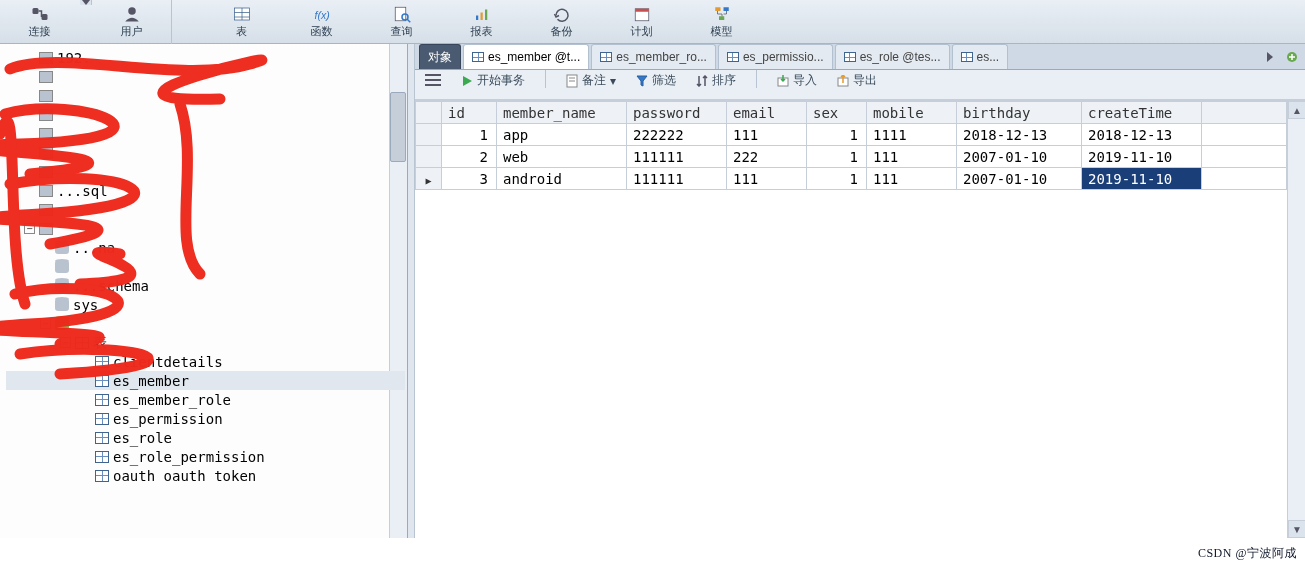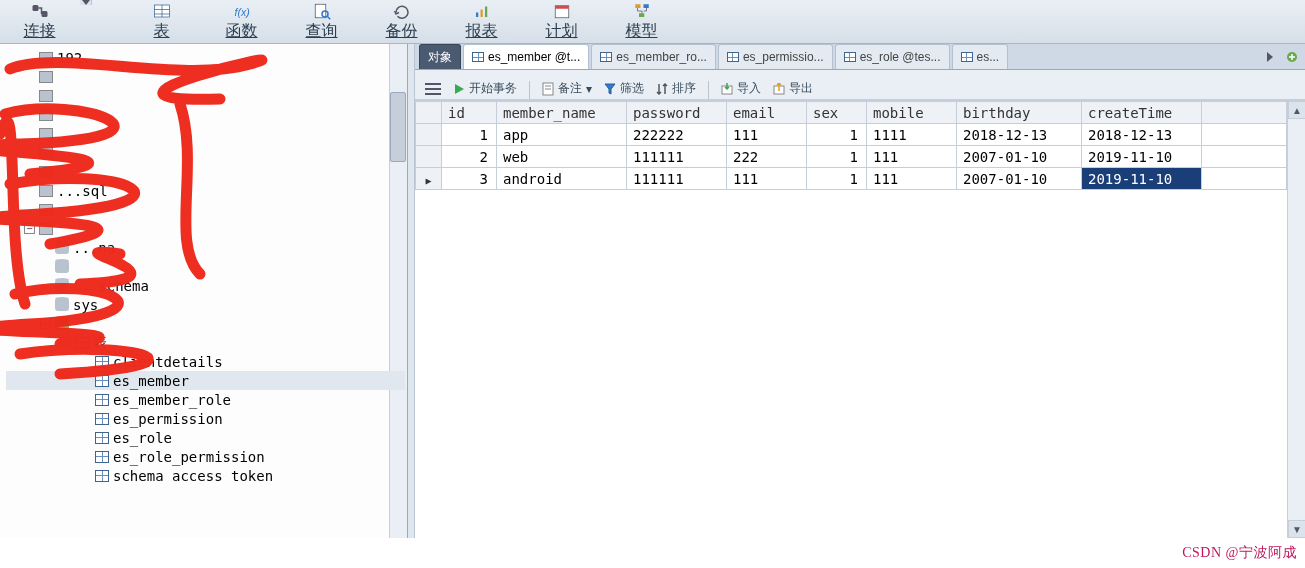--- a/index.html
+++ b/index.html
@@ -21,21 +21,21 @@
   }
   .tb-btn {
     width: 80px; height: 44px;
     display: flex; flex-direction: column;
     align-items: center; justify-content: center;
     gap: 1px;
     border-right: 1px solid transparent;
     cursor: pointer;
   }
   .tb-btn .ic { width: 22px; height: 18px; }
-  .tb-btn span { font-size: 16px; color: #2c3e50; text-decoration: underline; }
+  .tb-btn span { font-size: 11px; color: #2c3e50; }
   .tb-btn.sep { border-right: 1px solid #b8c4d2; }
   .tb-drop { width: 12px; display:flex; align-items:center; justify-content:center; background:#dbe3ed; border-right:1px solid #b8c4d2; cursor:pointer;}
 
   
   .workspace {
     display: flex;
     width: 100%; height: calc(100% - 44px - 30px);
   }
 
   
@@ -72,41 +72,41 @@
   .right { flex:1; height:100%; display:flex; flex-direction:column; background:#f0f3f7; position:relative; }
   .split { width:7px; background:#dfe6ee; border-right:1px solid #b8c4d2; cursor:col-resize;}
 
   .tabbar { height:26px; background:#cfd9e5; display:flex; align-items:stretch; border-bottom:1px solid #9aa9bb; padding-left:4px;}
   .tab { display:flex; align-items:center; gap:4px; padding:0 8px; font-size:12px; color:#444; border:1px solid #b3c0d0; border-bottom:none; background:#e4eaf1; margin-right:2px; border-radius:3px 3px 0 0; cursor:pointer; white-space:nowrap; max-width:170px; overflow:hidden;}
   .tab.active { background:#fff; color:#000; }
   .tab.obj { background:#4a5a70; color:#fff; border-color:#37465a;}
   .tabbar .endbtns { margin-left:auto; display:flex; align-items:center; gap:4px; padding:0 4px;}
   .endbtn { width:18px; height:18px; display:flex; align-items:center; justify-content:center; font-size:11px; color:#334; cursor:pointer;}
 
-  .subbar { height:30px; background:#e9eff5; display:flex; align-items:flex-end; border-bottom:1px solid #c5ced9; padding:0 6px; gap:4px;}
+  .subbar { height:30px; background:#e9eff5; display:flex; align-items:flex-start; border-bottom:1px solid #c5ced9; padding:0 6px; gap:12px;}
   .subbtn { display:flex; align-items:center; gap:4px; font-size:12px; color:#3a4a5a; cursor:pointer; padding:2px 4px;}
   .vsep { width:1px; height:18px; background:#b8c4d2; margin:0 4px;}
   .ham { display:flex; flex-direction:column; gap:3px; padding:4px;}
   .ham span { width:16px; height:2px; background:#556;}
 
   .grid-wrap { flex:1; background:#fff; position:relative; overflow:hidden; border-top:1px solid #c5ced9;}
   .right-scroll { position:absolute; right:0; top:0; width:18px; height:100%; background:#e9eff5; border-left:1px solid #c5ced9;}
   .right-scroll .up, .right-scroll .dn { position:absolute; left:0; width:18px; height:18px; display:flex; align-items:center; justify-content:center; font-size:10px; color:#556; background:#dbe3ed; border:1px solid #c5ced9;}
   .right-scroll .up { top:0;} .right-scroll .dn{ bottom:0;}
   .grid-scroll { position:absolute; left:0; top:0; right:18px; bottom:0; overflow:hidden;}
   table.grid { border-collapse:collapse; font-family:Consolas, monospace; font-size:14px; width:100%; }
   table.grid th, table.grid td { border:1px solid #c5ced9; padding:2px 6px; text-align:left; height:22px; background:#fff;}
   table.grid thead th { background:#eef2f7; font-weight:normal; color:#333; position:relative;}
   table.grid .rowhdr { width:26px; background:#eef2f7; text-align:center; padding:0;}
   table.grid td.idcol { text-align:right; padding-right:8px;}
   table.grid td.sexcol { text-align:right; padding-right:8px;}
   tr.active-row .rowhdr::before { content:"▶"; font-size:10px; color:#333;}
   td.sel-cell { background:#1a3e78 !important; color:#fff;}
 
-  .watermark { position:absolute; right:8px; bottom:6px; font-size:14px; color:#be185d; font-family:"Microsoft YaHei"; letter-spacing:.5px;}
+  .watermark { position:absolute; right:8px; bottom:6px; font-size:12px; color:#0f172a; font-family:"Microsoft YaHei"; letter-spacing:.5px;}
 
   .footer { height:30px; background:#fff;}
 
   
   svg { display:block; }
 </style>
 </head>
 <body>
 
 <div class="main-toolbar">
@@ -116,20 +116,27 @@
         <rect x="14" y="12" width="8" height="8" rx="2" fill="#556"></rect>
         <path d="M10 8h4v8" stroke="#556" stroke-width="2" fill="none"></path>
       </svg>
     <span>连接</span>
   </div>
   <div class="tb-drop">
     <svg width="8" height="5">
         <path d="M0 0 L4 5 L8 0 Z" fill="#556"></path>
       </svg>
   </div>
+  <div class="tb-btn sep">
+    <svg class="ic" viewBox="0 0 24 24">
+        <circle cx="12" cy="8" r="5" fill="#556"></circle>
+        <path d="M3 22 Q12 12 21 22 Z" fill="#556"></path>
+      </svg>
+    <span>用户</span>
+  </div>
   <div style="width:30px"></div>
   <div class="tb-btn">
     <svg class="ic" viewBox="0 0 24 24">
         <rect x="2" y="4" width="20" height="16" fill="#fff" stroke="#3e648f"></rect>
         <line x1="2" y1="10" x2="22" y2="10" stroke="#3e648f"></line>
         <line x1="2" y1="16" x2="22" y2="16" stroke="#3e648f"></line>
         <line x1="12" y1="4" x2="12" y2="20" stroke="#3e648f"></line>
       </svg>
     <span>表</span>
   </div>
@@ -142,32 +149,32 @@
   <div class="tb-btn">
     <svg class="ic" viewBox="0 0 24 24">
         <rect x="3" y="3" width="14" height="18" fill="#fff" stroke="#556"></rect>
         <circle cx="16" cy="16" r="4" fill="none" stroke="#3478c9" stroke-width="2"></circle>
         <line x1="19" y1="19" x2="23" y2="23" stroke="#3478c9" stroke-width="2"></line>
       </svg>
     <span>查询</span>
   </div>
   <div class="tb-btn">
     <svg class="ic" viewBox="0 0 24 24">
-        <path d="M4 14 a8 8 0 1 1 2 5" fill="none" stroke="#556" stroke-width="2"></path>
-        <path d="M2 12 l2 4 l4 -2" fill="none" stroke="#556" stroke-width="2"></path>
-      </svg>
-    <span>备份</span>
-  </div>
-  <div class="tb-btn">
-    <svg class="ic" viewBox="0 0 24 24">
         <rect x="4" y="14" width="3" height="6" fill="#3478c9"></rect>
         <rect x="10" y="10" width="3" height="10" fill="#e39b2f"></rect>
         <rect x="16" y="6" width="3" height="14" fill="#6aa84f"></rect>
       </svg>
     <span>报表</span>
+  </div>
+  <div class="tb-btn">
+    <svg class="ic" viewBox="0 0 24 24">
+        <path d="M4 14 a8 8 0 1 1 2 5" fill="none" stroke="#556" stroke-width="2"></path>
+        <path d="M2 12 l2 4 l4 -2" fill="none" stroke="#556" stroke-width="2"></path>
+      </svg>
+    <span>备份</span>
   </div>
   <div class="tb-btn">
     <svg class="ic" viewBox="0 0 24 24">
         <rect x="3" y="5" width="18" height="16" fill="#fff" stroke="#556"></rect>
         <rect x="3" y="5" width="18" height="4" fill="#c94f4f"></rect>
       </svg>
     <span>计划</span>
   </div>
   <div class="tb-btn">
     <svg class="ic" viewBox="0 0 24 24">
@@ -330,21 +337,21 @@
           <span>es_role_permission</span>
         </div>
       <div class="tree-row ind4">
           <span class="spacer-t"></span>
           <span class="ic-tbl">
             <span></span>
             <span></span>
             <span></span>
             <span></span>
           </span>
-          <span>schema access token</span>
+          <span>oauth oauth token</span>
         </div>
     </div>
 
     <svg class="scribble" width="360" height="350">
       <g stroke="#ed2a1c" stroke-width="11" stroke-linecap="round" fill="none" opacity="0.98">
         <path d="M10 25 C 60 5, 180 40, 250 20 S 50 60, 220 55"></path>
         <path d="M5 70 C 80 50, 200 95, 20 100 S 230 110, 30 130"></path>
         <path d="M10 140 C 120 120, 210 160, 40 170 S 220 170, 50 200"></path>
         <path d="M120 210 C 40 200, 210 235, 80 240"></path>
         <path d="M15 250 C 100 230, 190 270, 30 280 S 210 285, 60 300"></path>

